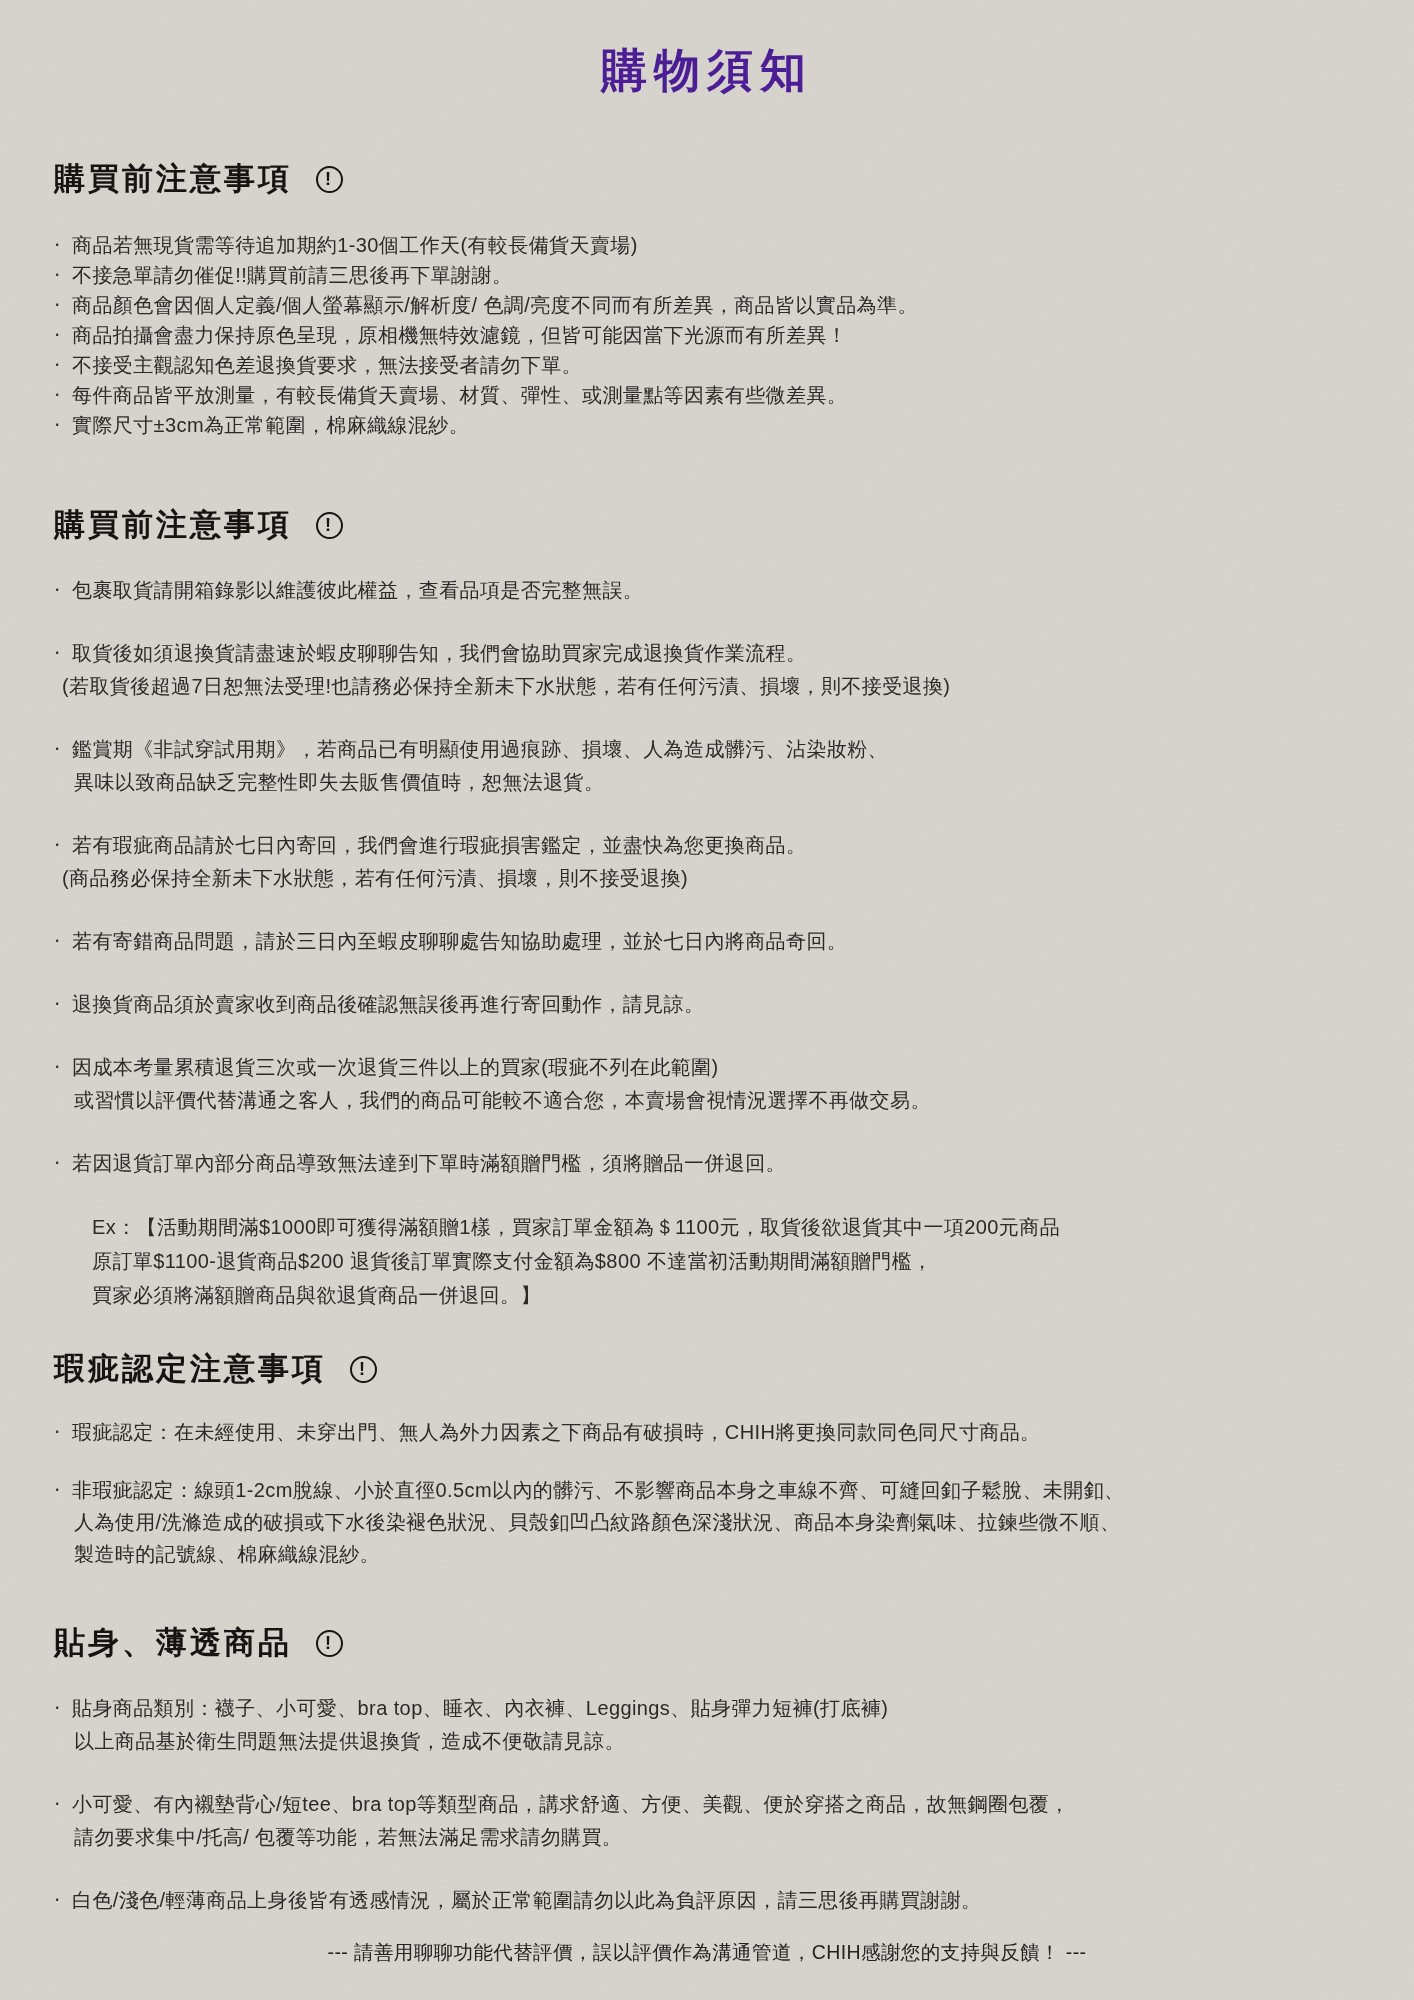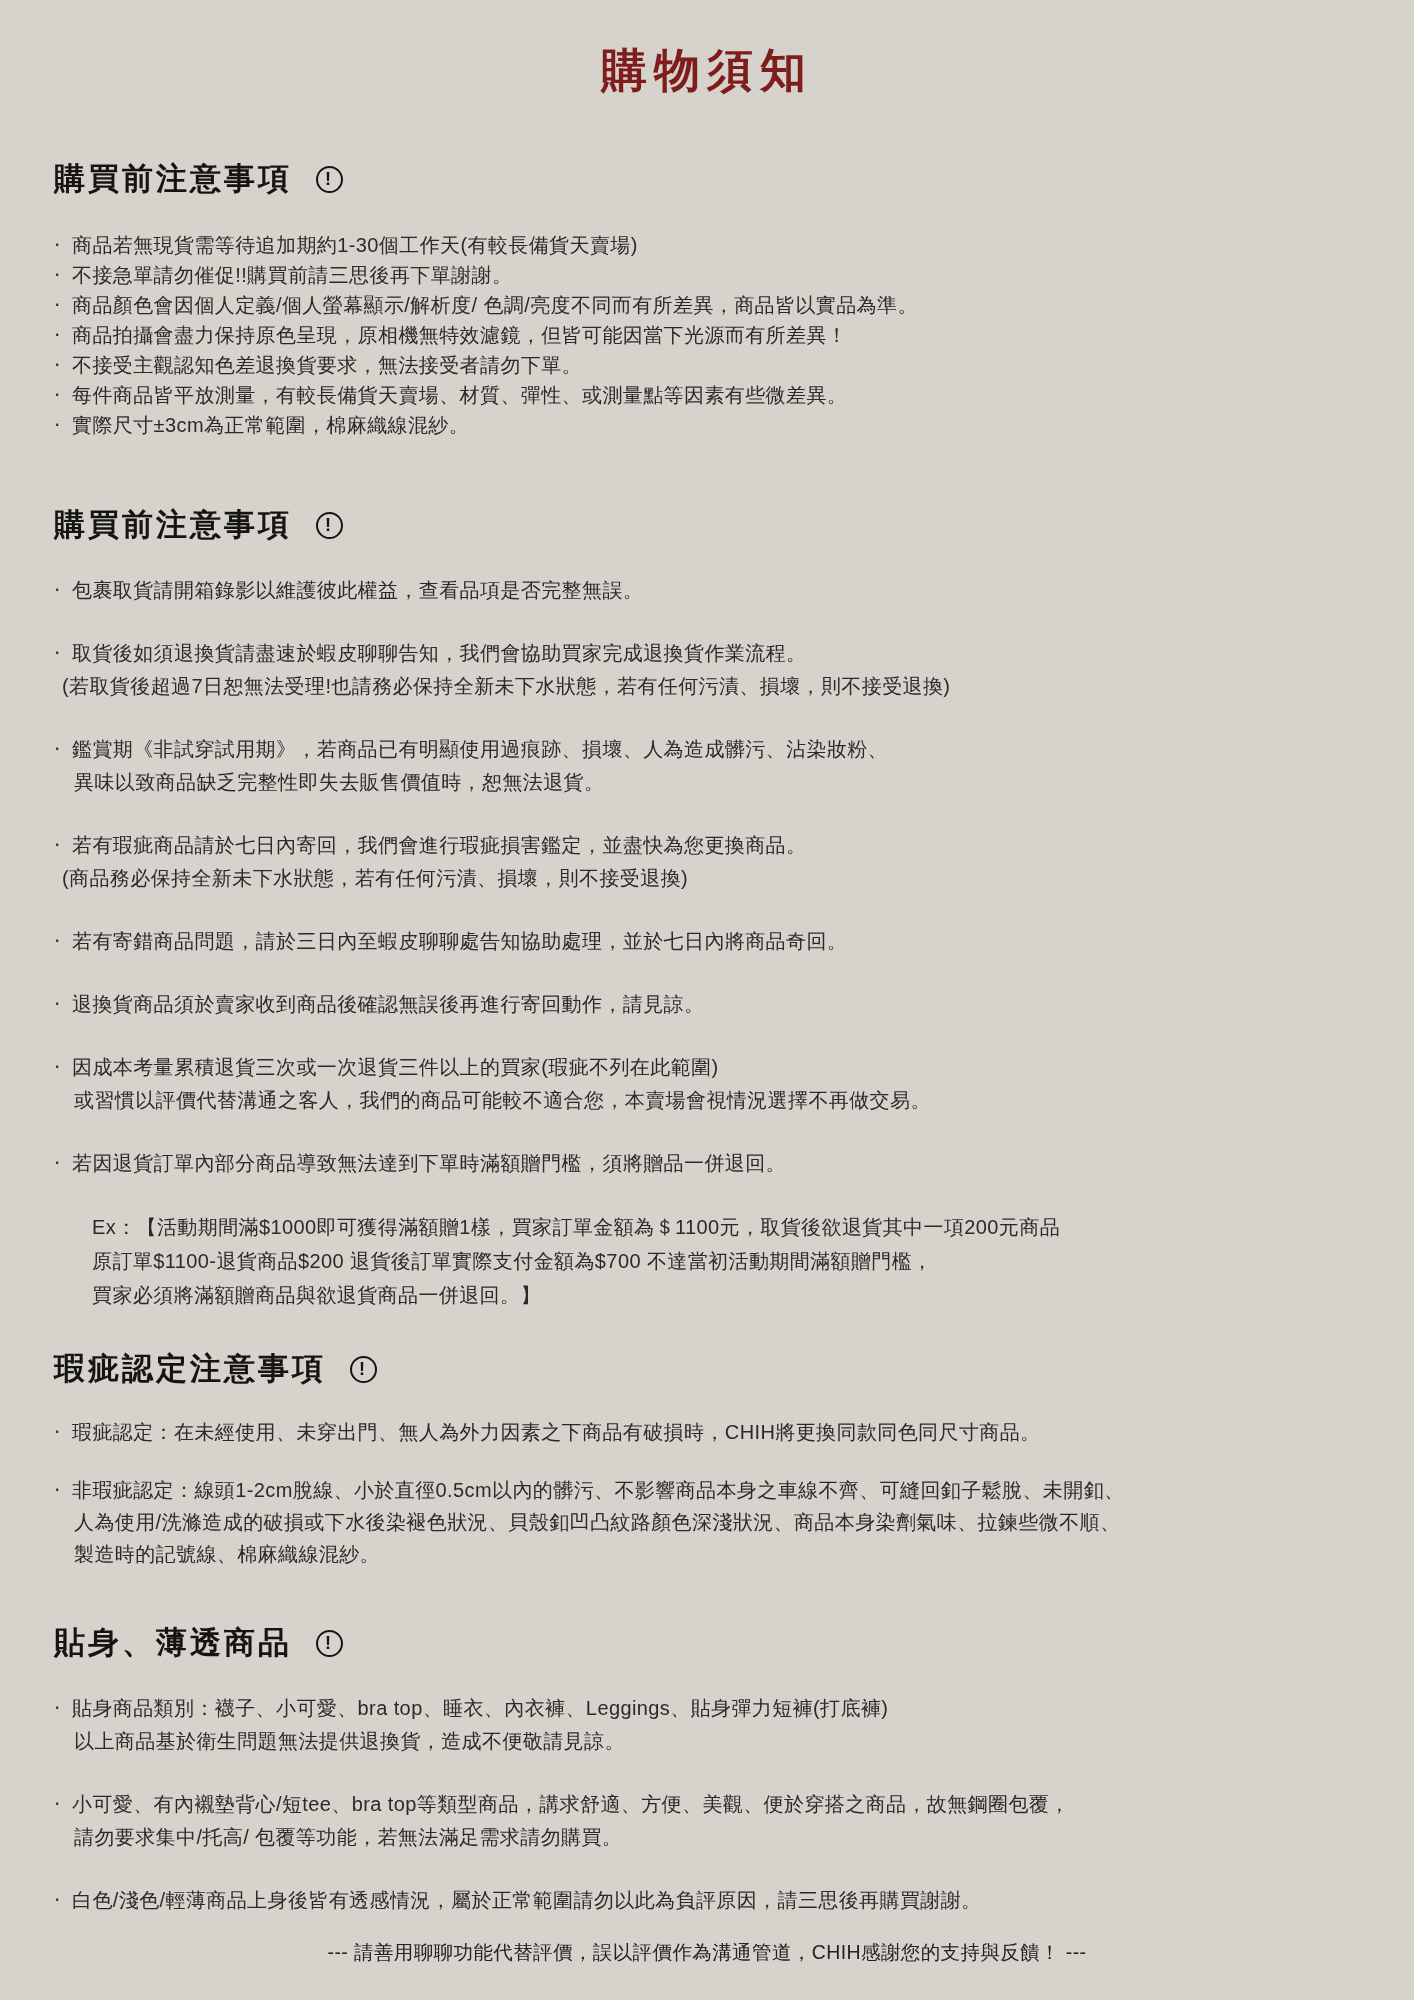--- a/index.html
+++ b/index.html
@@ -6,21 +6,21 @@
   body{
     width:1414px;height:2000px;position:relative;overflow:hidden;
     background:#d7d4cd;
     font-family:"Liberation Sans","DejaVu Sans",sans-serif;
     color:#2b2a28;
   }
   .paper-noise{position:absolute;inset:0;width:100%;height:100%;pointer-events:none;z-index:0;}
   .page{position:relative;z-index:1;padding:0 54px;}
   .title{
     padding-top:40px;text-align:center;font-size:46px;font-weight:900;
-    letter-spacing:7px;color:#7f1d1d;
+    letter-spacing:7px;color:#4c1d95;
   }
   .section{margin-top:0;}
   .sec-head{
     display:flex;align-items:center;gap:24px;
     font-size:31px;font-weight:900;letter-spacing:3px;color:#151413;
   }
   .alert-icon{
     width:27px;height:27px;border:2.5px solid #161514;border-radius:50%;
     display:flex;align-items:center;justify-content:center;
     font-size:18px;font-weight:700;line-height:1;flex:0 0 auto;
@@ -131,21 +131,21 @@
       </div>
       <div class="item">
         <div class="ln"><span class="bullet">‧</span><span>因成本考量累積退貨三次或一次退貨三件以上的買家(瑕疵不列在此範圍)</span></div>
         <div class="ln cont">或習慣以評價代替溝通之客人，我們的商品可能較不適合您，本賣場會視情況選擇不再做交易。</div>
       </div>
       <div class="item">
         <div class="ln"><span class="bullet">‧</span><span>若因退貨訂單內部分商品導致無法達到下單時滿額贈門檻，須將贈品一併退回。</span></div>
       </div>
       <div class="ex-block">
         <div class="ln">Ex：【活動期間滿$1000即可獲得滿額贈1樣，買家訂單金額為＄1100元，取貨後欲退貨其中一項200元商品</div>
-        <div class="ln">原訂單$1100-退貨商品$200 退貨後訂單實際支付金額為$700 不達當初活動期間滿額贈門檻，</div>
+        <div class="ln">原訂單$1100-退貨商品$200 退貨後訂單實際支付金額為$800 不達當初活動期間滿額贈門檻，</div>
         <div class="ln">買家必須將滿額贈商品與欲退貨商品一併退回。】</div>
       </div>
     </div>
   </div>
 
   <div class="section spaced" id="sec3">
     <div class="sec-head">
       <span>瑕疵認定注意事項</span>
       <span class="alert-icon">!</span>
     </div>

